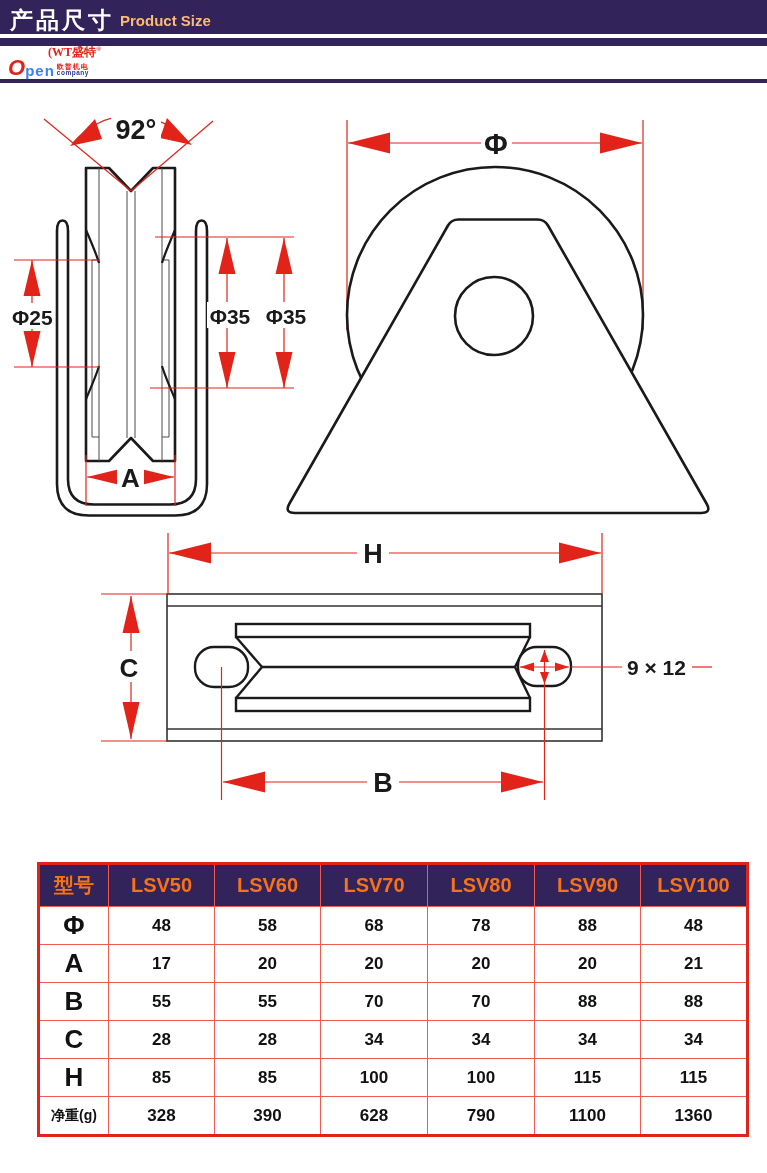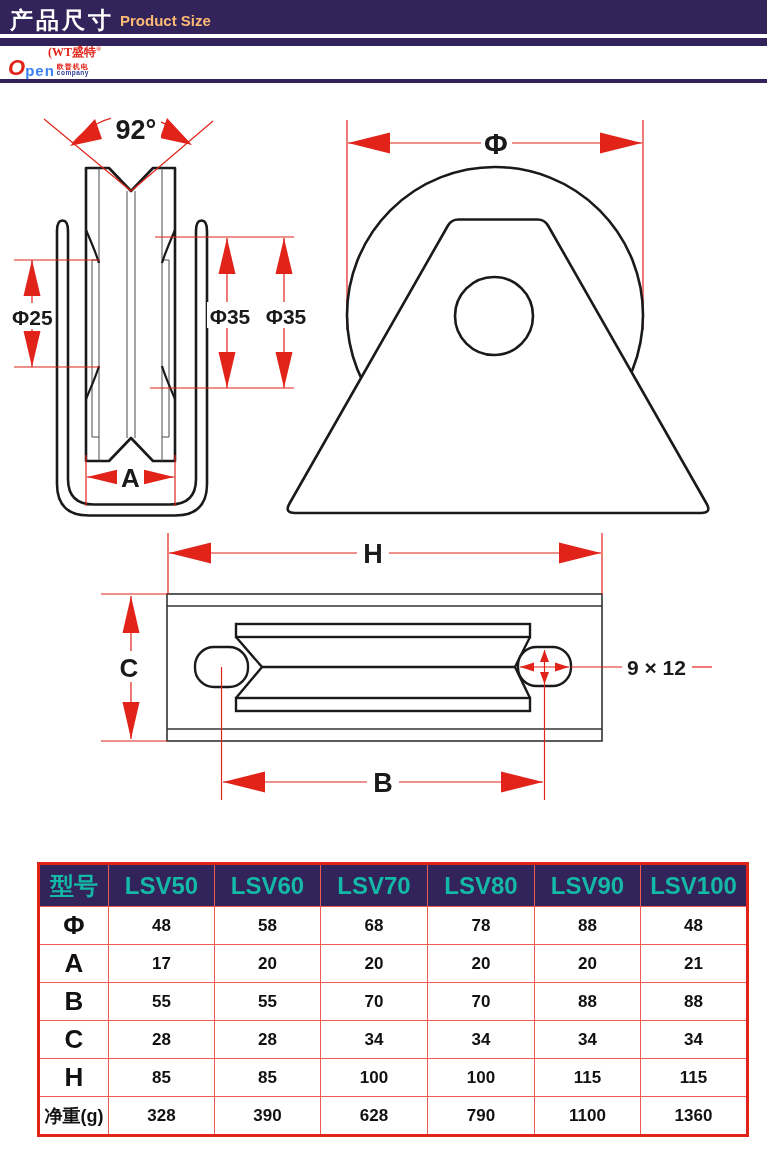--- a/index.html
+++ b/index.html
@@ -23,27 +23,27 @@
   #logo .stack{display:flex;flex-direction:column;margin-left:2px;}
   #logo .scn{color:#e2231a;font-size:7px;font-weight:bold;letter-spacing:1px;}
   #logo .sen{color:#2b3990;font-size:6.5px;font-weight:bold;letter-spacing:0.5px;}
   
   #draw{left:0;top:90px;}
   text{font-family:"Liberation Sans",sans-serif;font-weight:bold;fill:#1a1a1a;}
   
   #size-table{left:37px;top:862px;width:709px;border-collapse:collapse;table-layout:fixed;}
   #size-table th,#size-table td{border:1.5px solid #ef5b50;text-align:center;vertical-align:middle;padding:0;}
   #size-table{border:3px solid #e2231a;}
-  #size-table th{background:#32235a;color:#14b8a6;height:41px;font-size:24px;font-weight:bold;}
+  #size-table th{background:#32235a;color:#f97316;height:41px;font-size:20px;font-weight:bold;}
   #size-table td{height:37px;font-size:17px;font-weight:bold;color:#111;background:#fff;}
   #size-table td.lbl{font-size:26px;}
   #size-table td.lbl2 div{line-height:1.1;}
   #size-table .t1{font-size:14px;letter-spacing:2px;}
   #size-table .t2{font-size:12px;letter-spacing:0;}
-  #size-table td.lbl3{font-size:18px;text-align:center;}
+  #size-table td.lbl3{font-size:14px;text-align:center;}
 </style>
 </head>
 <body>
 
 <div id="page">
 
   <div id="topbar" class="abs">
     <span class="cn">产品尺寸</span>
     <span class="en">Product Size</span>
   </div>

